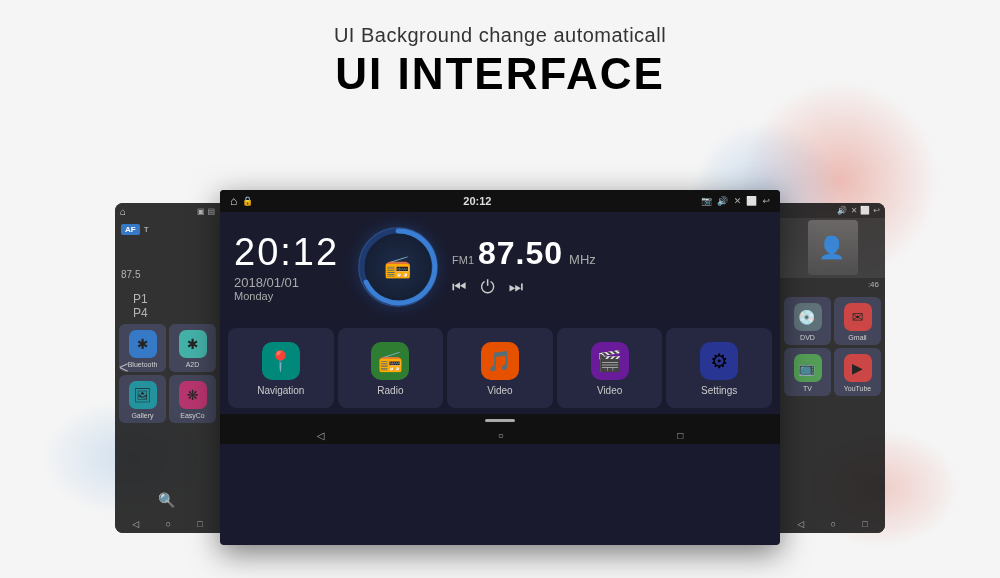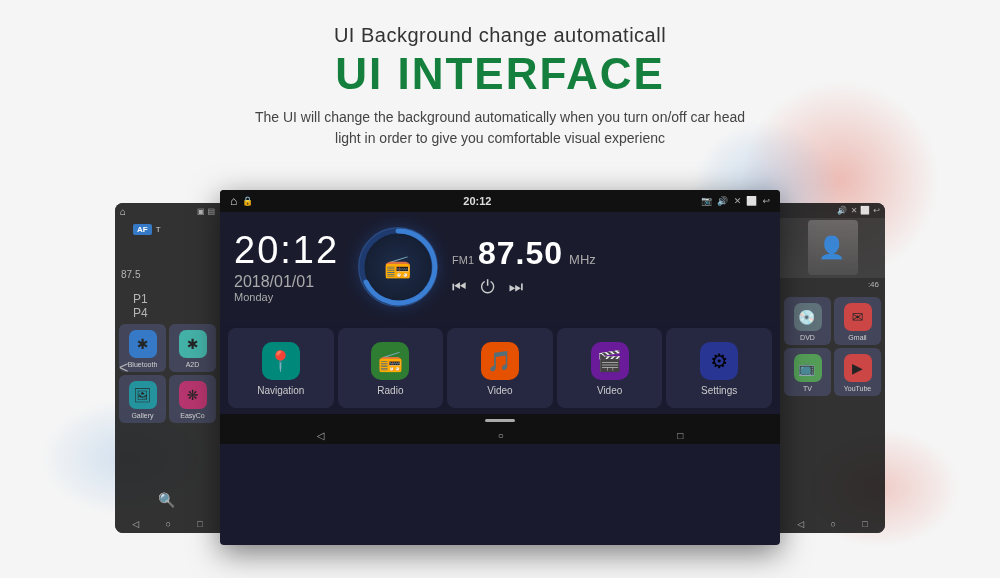--- a/index.html
+++ b/index.html
@@ -62,21 +62,21 @@
       z-index: 2;
     }
     .header-subtitle {
       font-size: 20px;
       color: #333;
       font-weight: 400;
       letter-spacing: 0.5px;
     }
     .header-title {
       font-size: 44px;
-      color: #15803d;
+      color: #000000;
       font-weight: 700;
       letter-spacing: 2px;
       margin-top: 2px;
     }
     .header-desc {
       font-size: 14px;
       color: #444;
       margin-top: 8px;
       line-height: 1.5;
     }
@@ -162,21 +162,21 @@
       min-width: 110px;
     }
     .clock-time {
       font-size: 38px;
       font-weight: 300;
       color: #fff;
       letter-spacing: 2px;
       line-height: 1;
     }
     .clock-date {
-      font-size: 16px;
+      font-size: 13px;
       color: #aaa;
       margin-top: 4px;
     }
     .clock-day {
       font-size: 11px;
       color: #aaa;
     }
 
     
     .radio-dial {
@@ -403,39 +403,35 @@
 <body>
 
 <div class="splash-red"></div>
 <div class="splash-blue"></div>
 <div class="splash-blue2"></div>
 <div class="splash-red2"></div>
 
 <div class="header-area">
   <div class="header-subtitle">UI Background change automaticall</div>
   <div class="header-title">UI INTERFACE</div>
-  <div class="header-desc">
-    <div>The UI will change the background automatically when you turn on/off car head</div>
-    <div>light in order to give you comfortable visual experienc</div>
-  </div>
 </div>
 
 <div class="screens-container">
 
   <div class="side-screen side-screen-left">
 
     <div style="background:#111;padding:3px 5px;display:flex;justify-content:space-between;align-items:center;">
       <span style="font-size:10px;color:#ddd;">⌂</span>
       <div style="display:flex;gap:3px;">
         <span style="font-size:8px;color:#aaa;">▣</span>
         <span style="font-size:8px;color:#aaa;">▤</span>
       </div>
     </div>
 
-    <div style="padding:4px 18px;display:flex;align-items:center;gap:4px;">
+    <div style="padding:4px 6px;display:flex;align-items:center;gap:4px;">
       <span class="af-badge">AF</span>
       <span style="font-size:8px;color:#ccc;">T</span>
     </div>
 
     <div class="side-freq-big">87.5</div>
     <div class="side-p-labels">
       <div>P1</div>
       <div>P4</div>
     </div>
 

